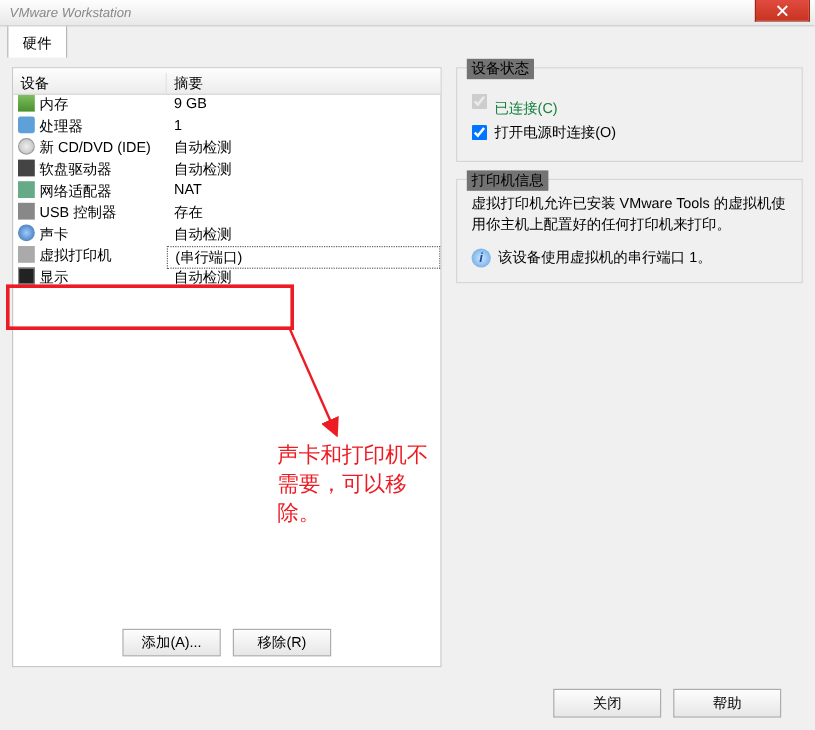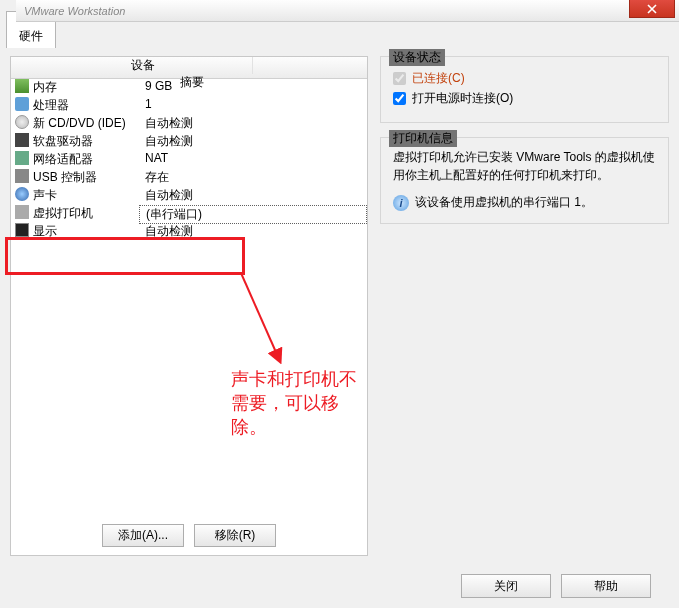--- a/index.html
+++ b/index.html
@@ -1,28 +1,28 @@
 <!DOCTYPE html>
 <html><head>
 <meta charset="utf-8">
 <style>
 * { box-sizing: border-box; margin: 0; padding: 0; font-family: "Microsoft YaHei", "Segoe UI", Tahoma, sans-serif; font-size: 12px; }
 body { background: #f0f0f0; width: 679px; height: 608px; position: relative; overflow: hidden; }
 
-.titlebar { height: 22px; background: linear-gradient(#fefefe, #e8e8e8); border-bottom: 1px solid #ccc; display: flex; align-items: center; padding-left: 8px; position: relative; margin-left: 16px; }
+.titlebar { height: 22px; background: linear-gradient(#fefefe, #e8e8e8); border-bottom: 1px solid #ccc; display: flex; align-items: center; padding-left: 8px; position: relative; }
 .titlebar .title { color: #888; font-size: 11px; font-style: italic; }
 .titlebar .close-btn { position: absolute; right: 4px; top: 0; width: 46px; height: 18px; background: linear-gradient(#e04b3f, #c83420); color: #fff; display: flex; align-items: center; justify-content: center; font-weight: bold; border: 1px solid #a02818; border-top: none; }
 
 .tabbar { height: 26px; display: flex; align-items: flex-end; padding-left: 6px; background: #f0f0f0; }
 .tabbar .tab { padding: 16px 12px 3px 12px; border: 1px solid #b5b5b5; border-bottom: none; background: #fff; font-size: 12px; }
 
 .content { display: flex; gap: 12px; padding: 8px 10px; height: 512px; }
 
 .left-panel { width: 358px; height: 500px; border: 1px solid #c8c8c8; background: #fff; display: flex; flex-direction: column; position: relative; }
-.dev-header { display: flex; background: linear-gradient(#fdfdfd, #ececec); border-bottom: 1px solid #d0d0d0; height: 22px; align-items: center; flex-direction: column; }
+.dev-header { display: flex; background: linear-gradient(#fdfdfd, #ececec); border-bottom: 1px solid #d0d0d0; height: 22px; align-items: flex-end; }
 .dev-header .col1 { width: 128px; padding-left: 6px; border-right: 1px solid #e2e2e2; }
 .dev-header .col2 { flex: 1; padding-left: 6px; }
 .dev-list { flex: 1; overflow: hidden; }
 .dev-row { display: flex; height: 18px; align-items: flex-start; }
 .dev-row .iconcell { width: 22px; display: flex; align-items: center; justify-content: center; }
 .dev-row .namecell { width: 106px; }
 .dev-row .sumcell { flex: 1; padding-left: 6px; }
 .dev-row.selected .sumcell { border: 1px dotted #606060; }
 .dev-row .icon { width: 14px; height: 14px; }
 
@@ -159,21 +159,21 @@
       <div class="btn">添加(A)...</div>
       <div class="btn">移除(R)</div>
     </div>
   </div>
 
   <div class="right-panel">
     <div class="groupbox">
       <div class="legend">设备状态</div>
       <div class="checkrow">
         <input type="checkbox" id="cb-conn" disabled="" checked="" style="">
-        <label id="lb-conn" style="color: #c2410c;">已连接(C)</label>
+        <label id="lb-conn" style="color: #15803d; margin-top: 12px;">已连接(C)</label>
       </div>
       <div class="checkrow">
         <input type="checkbox" id="cb-pw" checked="" style="">
         <label>打开电源时连接(O)</label>
       </div>
     </div>
 
     <div class="groupbox">
       <div class="legend">打印机信息</div>
       <div class="info">虚拟打印机允许已安装 VMware Tools 的虚拟机使用你主机上配置好的任何打印机来打印。</div>

